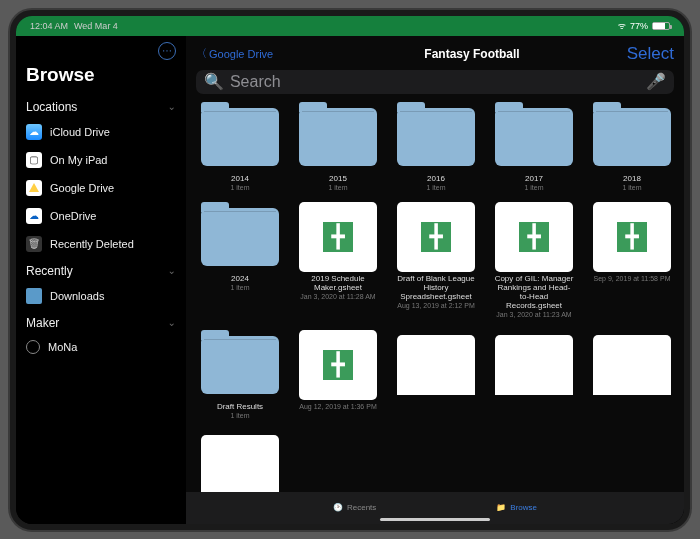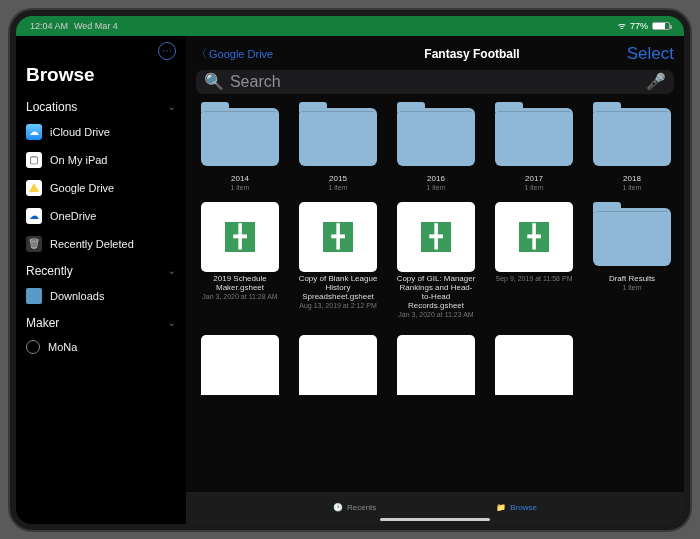--- a/index.html
+++ b/index.html
@@ -82,21 +82,21 @@
       gap: 6px;
     }
     .search input {
       flex: 1; background: transparent; border: none; outline: none;
       color: #fff; font-size: 16px;
     }
     .search input::placeholder { color: #8e8e93; }
     .mic { color: #8e8e93; }
 
     .grid-wrap { flex: 1; overflow: hidden; padding: 8px 12px 0 12px; }
-    .grid { display: grid; grid-template-columns: repeat(6, 1fr); gap: 10px 14px; }
+    .grid { display: grid; grid-template-columns: repeat(5, 1fr); gap: 10px 14px; }
     .cell { display: flex; flex-direction: column; align-items: center; }
     .thumb { width: 84px; height: 70px; display: flex; align-items: center; justify-content: center; }
     .folder { width: 78px; height: 58px; background: #8fb7d6; border-radius: 6px; position: relative; }
     .folder::before { content: ""; position: absolute; top: -6px; left: 0; width: 28px; height: 10px; background: #8fb7d6; border-radius: 3px 3px 0 0; }
     .folder::after { content: ""; position: absolute; top: 3px; left: 3px; right: 3px; height: 1px; background: rgba(0,0,0,0.15); }
     .sheet { width: 78px; height: 70px; background: #fff; border-radius: 5px; display: flex; align-items: center; justify-content: center; }
     .sheet-ic { width: 30px; height: 30px; background: #3b9b5a; display: flex; align-items: center; justify-content: center; color: #fff; font-size: 22px; font-weight: 300; }
     .sheet-blank { width: 78px; height: 60px; background: #fff; border-radius: 5px 5px 0 0; }
     .label { color: #ddd; font-size: 8px; text-align: center; min-height: 18px; line-height: 1.15; padding: 0 1px; margin-top: 2px; display: flex; flex-direction: column; align-items: center; justify-content: flex-start; }
     .sublabel { color: #777; font-size: 7px; margin-top: 1px; }
@@ -250,21 +250,21 @@
               <div class="label">
                 <div>2018</div>
                 <div class="sublabel">1 item</div>
               </div>
             </div>
             <div class="cell">
               <div class="thumb">
                 <div class="folder"></div>
               </div>
               <div class="label">
-                <div>2019</div>
+                <div>2024</div>
                 <div class="sublabel">1 item</div>
               </div>
             </div>
             <div class="cell">
               <div class="thumb">
                 <div class="sheet">
                   <div class="sheet-ic">╋</div>
                 </div>
               </div>
               <div class="label">
@@ -272,21 +272,21 @@
                 <div class="sublabel">Jan 3, 2020 at 11:28 AM</div>
               </div>
             </div>
             <div class="cell">
               <div class="thumb">
                 <div class="sheet">
                   <div class="sheet-ic">╋</div>
                 </div>
               </div>
               <div class="label">
-                <div>Copy of Blank League History Spreadsheet.gsheet</div>
+                <div>Draft of Blank League History Spreadsheet.gsheet</div>
                 <div class="sublabel">Aug 13, 2019 at 2:12 PM</div>
               </div>
             </div>
             <div class="cell">
               <div class="thumb">
                 <div class="sheet">
                   <div class="sheet-ic">╋</div>
                 </div>
               </div>
               <div class="label">

